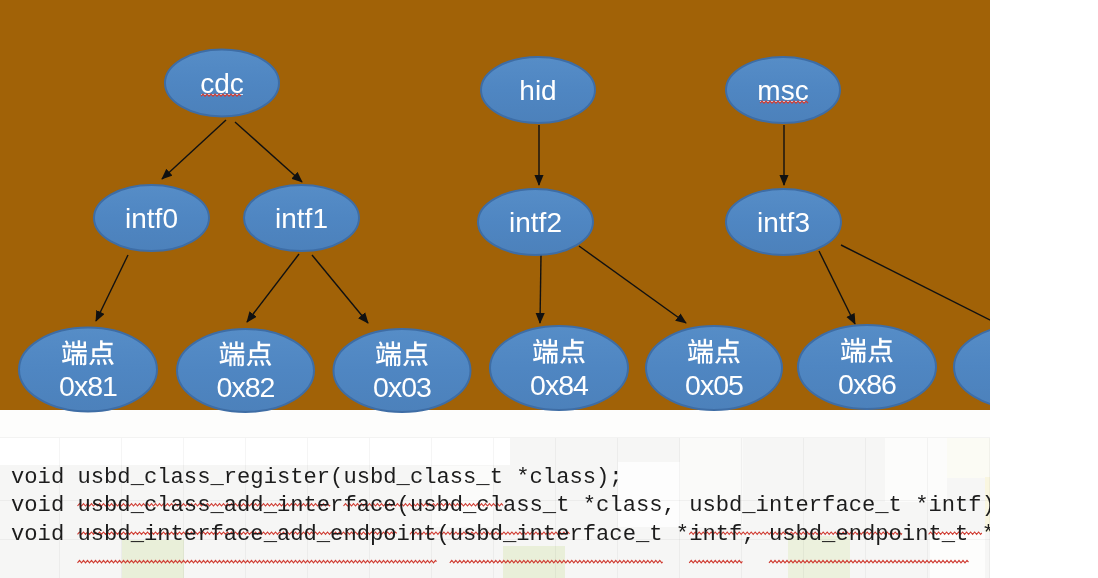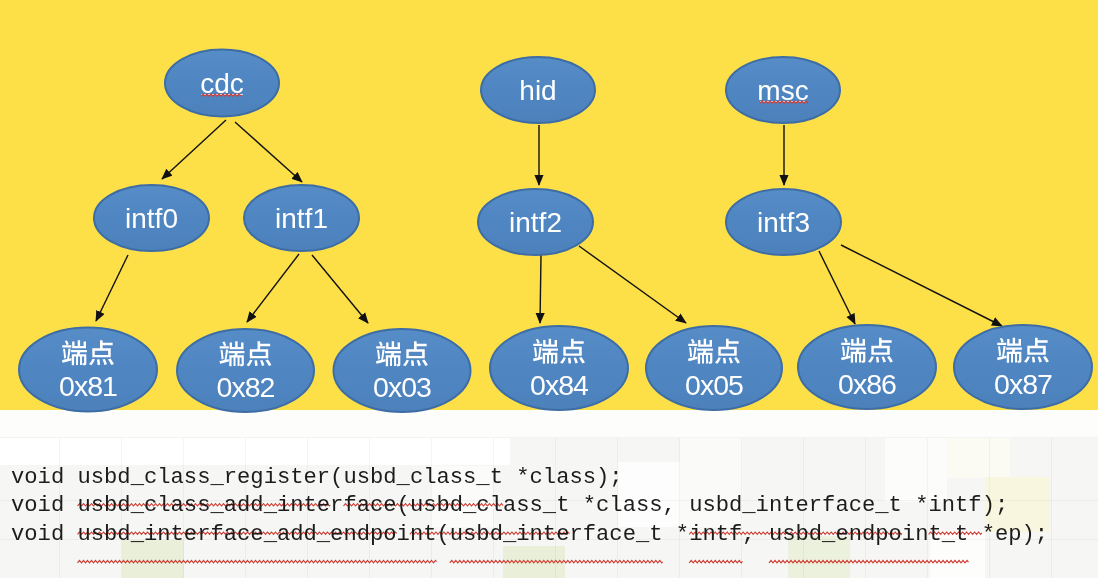--- a/index.html
+++ b/index.html
@@ -1,16 +1,16 @@
 <!DOCTYPE html>
 <html><head>
 <meta charset="utf-8">
 <style>
 html,body{margin:0;padding:0;background:#ffffff;}
-#stage{position:relative;width:1098px;height:578px;overflow:hidden;background:#fde047;font-family:"Liberation Sans",sans-serif;}
+#stage{position:relative;width:990px;height:578px;overflow:hidden;background:#a16207;font-family:"Liberation Sans",sans-serif;}
 .cell{position:absolute;}
 #code{position:absolute;left:11px;top:464px;margin:0;font-family:"Liberation Mono",monospace;font-size:22.16px;line-height:28.4px;color:#1c1c1c;letter-spacing:0;}
 #code .q{}
 </style>
 </head>
 <body>
 <div id="stage">
 
   <div class="cell" style="left:0;top:410px;width:1098px;height:28px;background:#fdfdfc;"></div>
   <div class="cell" style="left:0;top:438px;width:1098px;height:140px;background:#f6f6f5;"></div>

